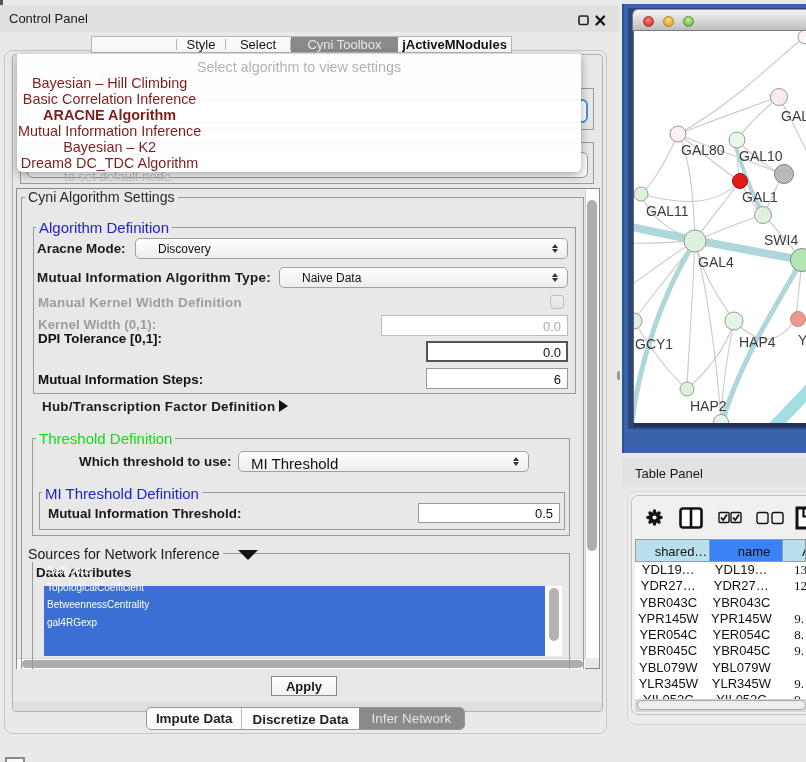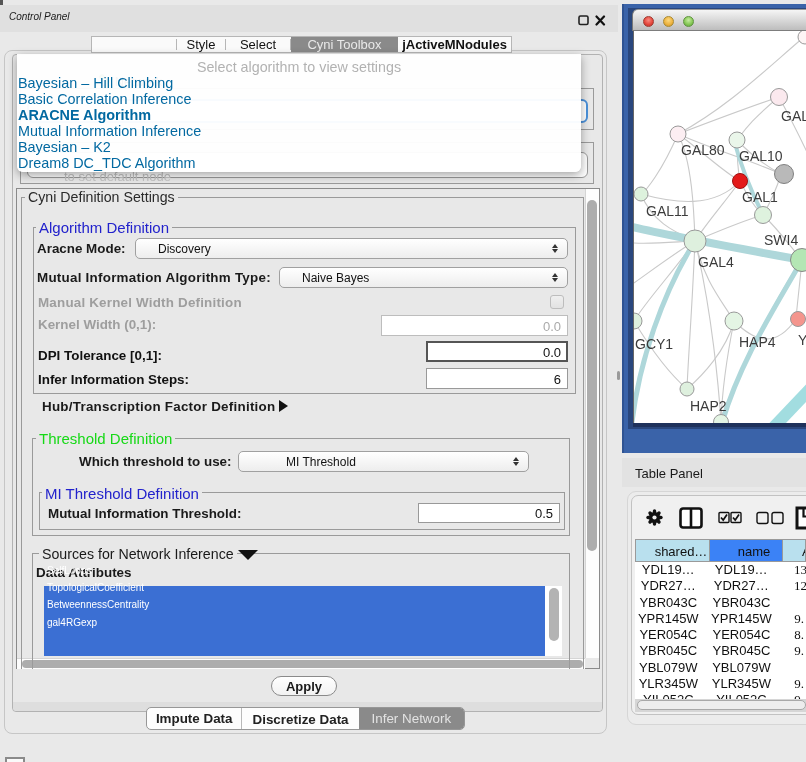--- a/index.html
+++ b/index.html
@@ -5,21 +5,21 @@
 * { margin:0; padding:0; box-sizing:border-box; }
 html,body { width:806px; height:762px; background:#e9e9e9; font-family:"Liberation Sans", sans-serif; overflow:hidden; position:relative; }
 .abs { position:absolute; }
 </style>
 </head>
 <body>
 
 <div class="abs" style="left:0;top:0;width:3px;height:5px;background:#555;"></div>
 <div class="abs" style="left:617px;top:371px;width:3px;height:9px;background:#9a9a9a;border-radius:2px;"></div>
 <div class="abs" style="left:0;top:5px;width:618px;height:27px;background:#e0e0e0;"></div>
-<div class="abs" style="left:9px;top:11px;font-size:10px;color:#1a1a1a;font-style:italic;">Control Panel</div>
+<div class="abs" style="left:9px;top:11px;font-size:13px;color:#1a1a1a;">Control Panel</div>
 
 <svg class="abs" style="left:578px;top:15px;" width="28" height="11" viewBox="0 0 28 11">
     <rect x="1" y="1" width="9" height="8.5" rx="1.5" fill="none" stroke="#222" stroke-width="1.6"></rect>
     <path d="M18.5 1.5 L26 9.5 M26 1.5 L18.5 9.5" stroke="#111" stroke-width="2.2" stroke-linecap="round"></path>
   </svg>
 
 <div class="abs" style="left:4px;top:50px;width:603px;height:684px;border:1px solid #c6c6c6;border-radius:8px;background:#e9e9e9;"></div>
 
 <div class="abs" style="left:12px;top:54px;width:591px;height:658px;border:1px solid #b2b2b2;border-radius:4px;background:#e8e8e8;"></div>
 
@@ -31,68 +31,68 @@
 
 <div class="abs" style="left:16px;top:188px;width:584px;height:481px;border:1px solid #8a8a8a;background:#e8e8e8;"></div>
 
 <div class="abs" style="left:585px;top:189px;width:14px;height:469px;background:#fdfdfd;border-left:1px solid #d5d5d5;"></div>
 <div class="abs" style="left:587px;top:200px;width:10px;height:351px;background:#adadad;border-radius:5px;"></div>
 
 <div class="abs" style="left:17px;top:658px;width:568px;height:11px;background:#fdfdfd;border-top:1px solid #d5d5d5;"></div>
 <div class="abs" style="left:22px;top:660px;width:561px;height:8px;background:#adadad;border-radius:4px;"></div>
 
 <div class="abs" style="left:21px;top:197px;width:563px;height:472px;border:1px solid #9a9a9a;border-bottom:none;"></div>
-<div class="abs" style="left:25px;top:189px;padding:0 3px;background:#e8e8e8;font-size:14.2px;color:#2a2a2a;">Cyni Definition Settings</div>
+<div class="abs" style="left:25px;top:189px;padding:0 3px;background:#e8e8e8;font-size:14.2px;color:#2a2a2a;">Cyni Algorithm Settings</div>
 
 <div class="abs" style="left:33px;top:227px;width:543px;height:167px;border:1px solid #9a9a9a;"></div>
 <div class="abs" style="left:36px;top:219px;padding:0 3px;background:#e8e8e8;font-size:15px;color:#2222cc;">Algorithm Definition</div>
 
 <div class="abs" style="left:37px;top:241px;font-size:13.4px;font-weight:bold;color:#1a1a1a;">Aracne Mode:</div>
 <div class="abs combo" style="left:135px;top:238px;width:433px;height:21px;">
   <span style="position:absolute;left:22px;top:3px;font-size:12px;color:#111;">Discovery</span>
 </div>
 <div class="abs" style="left:37px;top:270px;font-size:13.4px;font-weight:bold;color:#1a1a1a;letter-spacing:0.25px;">Mutual Information Algorithm Type:</div>
 <div class="abs combo" style="left:279px;top:267px;width:289px;height:21px;">
-  <span style="position:absolute;left:22px;top:3px;font-size:12px;color:#111;">Naive Bayes</span>
+  <span style="position:absolute;left:22px;top:3px;font-size:12px;color:#111;">Naive Data</span>
 </div>
 <div class="abs" style="left:38px;top:295px;font-size:13.4px;font-weight:bold;color:#9e9e9e;letter-spacing:0.2px;">Manual Kernel Width Definition</div>
 <div class="abs" style="left:550px;top:295px;width:14px;height:14px;border:1px solid #bdbdbd;border-radius:3px;background:linear-gradient(#efefef,#e2e2e2);"></div>
 <div class="abs" style="left:38px;top:317px;font-size:13.4px;font-weight:bold;color:#9e9e9e;">Kernel Width (0,1):</div>
 <div class="abs" style="left:381px;top:315px;width:187px;height:21px;border:1px solid #bdbdbd;background:#fff;font-size:13px;color:#aaa;text-align:right;padding:3px 6px 0 0;">0.0</div>
-<div class="abs" style="left:38px;top:348px;font-size:13.4px;font-weight:bold;color:#111;">DPI Tolerance [0,1]:</div>
+<div class="abs" style="left:38px;top:331px;font-size:13.4px;font-weight:bold;color:#111;">DPI Tolerance [0,1]:</div>
 <div class="abs" style="left:426px;top:341px;width:142px;height:21px;border:2px solid #555;background:#fff;font-size:13px;color:#111;text-align:right;padding:2px 5px 0 0;">0.0</div>
-<div class="abs" style="left:38px;top:372px;font-size:13.4px;font-weight:bold;color:#111;">Infer Information Steps:</div>
+<div class="abs" style="left:38px;top:372px;font-size:13.4px;font-weight:bold;color:#111;">Mutual Information Steps:</div>
 <div class="abs" style="left:426px;top:368px;width:142px;height:21px;border:1px solid #999;background:#fff;font-size:13px;color:#111;text-align:right;padding:3px 6px 0 0;">6</div>
 
 <div class="abs" style="left:42px;top:399px;font-size:13.4px;font-weight:bold;color:#1a1a1a;letter-spacing:0.25px;">Hub/Transcription Factor Definition</div>
 <div class="abs" style="left:279px;top:400px;width:0;height:0;border-left:9px solid #111;border-top:6.5px solid transparent;border-bottom:6.5px solid transparent;"></div>
 
 <div class="abs" style="left:32px;top:438px;width:538px;height:98px;border:1px solid #9a9a9a;"></div>
 <div class="abs" style="left:36px;top:430px;padding:0 3px;background:#e8e8e8;font-size:15px;color:#16d916;">Threshold Definition</div>
 <div class="abs" style="left:79px;top:454px;font-size:13.4px;font-weight:bold;color:#1a1a1a;">Which threshold to use:</div>
 <div class="abs combo" style="left:238px;top:451px;width:291px;height:21px;">
-  <span style="position:absolute;left:12px;top:3px;font-size:12px;color:#111;margin-left:35px;">MI Threshold</span>
+  <span style="position:absolute;left:12px;top:3px;font-size:15px;color:#111;">MI Threshold</span>
 </div>
 
 <div class="abs" style="left:39px;top:492px;width:526px;height:38px;border:1px solid #9a9a9a;"></div>
 <div class="abs" style="left:42px;top:485px;padding:0 3px;background:#e8e8e8;font-size:15px;color:#2222cc;">MI Threshold Definition</div>
 <div class="abs" style="left:48px;top:506px;font-size:13.4px;font-weight:bold;color:#1a1a1a;">Mutual Information Threshold:</div>
 <div class="abs" style="left:418px;top:503px;width:142px;height:20px;border:1px solid #999;background:#fff;font-size:13px;color:#111;text-align:right;padding:2px 6px 0 0;">0.5</div>
 
 <div class="abs" style="left:32px;top:553px;width:538px;height:116px;border:1px solid #9a9a9a;border-bottom:none;"></div>
-<div class="abs" style="left:39px;top:546px;padding:0 3px;background:#e8e8e8;font-size:14.2px;color:#1a1a1a;">Sources for Network Inference</div>
+<div class="abs" style="left:25px;top:546px;padding:0 3px;background:#e8e8e8;font-size:14.2px;color:#1a1a1a;">Sources for Network Inference</div>
 <div class="abs" style="left:238px;top:550px;width:0;height:0;border-top:10px solid #111;border-left:10px solid transparent;border-right:10px solid transparent;"></div>
 <div class="abs" style="left:36px;top:565px;font-size:13.4px;font-weight:bold;color:#1a1a1a;">Data Attributes</div>
 
 <div class="abs" style="left:44px;top:586px;width:518px;height:70px;background:#fff;"></div>
 <div class="abs" style="left:44px;top:586px;width:501px;height:70px;background:#3b6fd3;"></div>
 <div class="abs" style="left:47px;top:562px;font-size:10px;color:#fff;line-height:17.2px;">SelfLoops<br>TopologicalCoefficient<br>BetweennessCentrality<br>gal4RGexp</div>
 <div class="abs" style="left:549px;top:588px;width:10px;height:53px;background:#b3b3b3;border-radius:5px;"></div>
 
-<div class="abs" style="left:271px;top:676px;width:66px;height:20px;border:1px solid #8a8a8a;border-radius:10px;background:linear-gradient(#ffffff,#f2f2f2);text-align:center;font-size:13px;font-weight:bold;color:#1a1a1a;padding-top:2px;">Apply</div>
+<div class="abs" style="left:271px;top:676px;width:66px;height:20px;border:1px solid #8a8a8a;border-radius:0;background:linear-gradient(#ffffff,#f2f2f2);text-align:center;font-size:13px;font-weight:bold;color:#1a1a1a;padding-top:2px;">Apply</div>
 
 <div class="abs" style="left:13px;top:702px;width:589px;height:9px;background:#dedede;border-radius:0 0 4px 4px;"></div>
 
 <div class="abs" style="left:146px;top:707px;width:319px;height:23px;border:1px solid #979797;border-radius:5px;background:#fdfdfd;overflow:hidden;display:flex;">
   <div style="width:96px;text-align:center;font-size:13.4px;font-weight:bold;color:#222;padding-top:3px;border-right:1px solid #b9b9b9;">Impute Data</div>
   <div style="width:117px;text-align:center;font-size:13.4px;font-weight:bold;color:#222;padding-top:4px;">Discretize Data</div>
   <div style="width:106px;text-align:center;font-size:13.4px;color:#e3e3e3;background:#8a8a8a;padding-top:3px;">Infer Network</div>
 </div>
 
 <div class="abs" style="left:5px;top:757px;width:20px;height:14px;border:2px solid #8a8a8a;background:#fafafa;"></div>
@@ -108,21 +108,21 @@
   <div class="tabseg" style="width:48px;">Style</div>
   <div class="tabsep"></div>
   <div class="tabseg" style="width:64px;">Select</div>
   <div class="tabsep"></div>
   <div class="tabseg" style="width:107px;background:#8a8a8a;color:#e9e9e9;">Cyni Toolbox</div>
   <div class="tabseg" style="width:113px;font-weight:bold;">jActiveMNodules</div>
 </div>
 
 <div class="abs" style="left:17px;top:54px;width:564px;height:118px;background:rgba(255,255,255,0.96);border-radius:0 0 6px 6px;box-shadow:0 3px 10px rgba(0,0,0,0.35);"></div>
 <div class="abs" style="left:17px;top:59px;width:564px;text-align:center;font-size:14.3px;color:#b2b2b2;">Select algorithm to view settings</div>
-<div class="abs" style="left:18px;top:75px;font-size:14.4px;color:#0369a1;line-height:16.1px;">Bayesian – Hill Climbing<br>Basic Correlation Inference<br><b>ARACNE Algorithm</b><br>Mutual Information Inference<br>Bayesian – K2<br>Dream8 DC_TDC Algorithm</div>
+<div class="abs" style="left:18px;top:75px;font-size:14.4px;color:#7f1d1d;line-height:16.1px;text-align:center;">Bayesian – Hill Climbing<br>Basic Correlation Inference<br><b>ARACNE Algorithm</b><br>Mutual Information Inference<br>Bayesian – K2<br>Dream8 DC_TDC Algorithm</div>
 
 <div class="abs" style="left:622px;top:4px;width:184px;height:449px;background:#3a63a9;"></div>
 <div class="abs" style="left:622px;top:4px;width:2px;height:449px;background:#2f5392;"></div>
 
 <div class="abs" style="left:628px;top:8px;width:178px;height:421px;background:rgba(22,34,64,0.42);"></div>
 
 <div class="abs" style="left:632px;top:9px;width:174px;height:22px;background:linear-gradient(#f5f5f5,#bdbdbd);border-radius:6px 0 0 0;border-left:1px solid #777;border-top:1px solid #999;border-bottom:1px solid #7d7d7d;"></div>
 <div class="abs" style="left:643px;top:16px;width:11px;height:11px;border-radius:50%;background:radial-gradient(circle at 50% 35%,#f98a80,#e3443a 60%,#b5372e);border:0.5px solid #9e3a31;"></div>
 <div class="abs" style="left:663px;top:16px;width:11px;height:11px;border-radius:50%;background:radial-gradient(circle at 50% 35%,#fcd97e,#ecb13e 60%,#c08c2c);border:0.5px solid #a98a31;"></div>
 <div class="abs" style="left:683px;top:16px;width:11px;height:11px;border-radius:50%;background:radial-gradient(circle at 50% 35%,#c7eca0,#83c653 60%,#5f9e3c);border:0.5px solid #5f9340;"></div>

